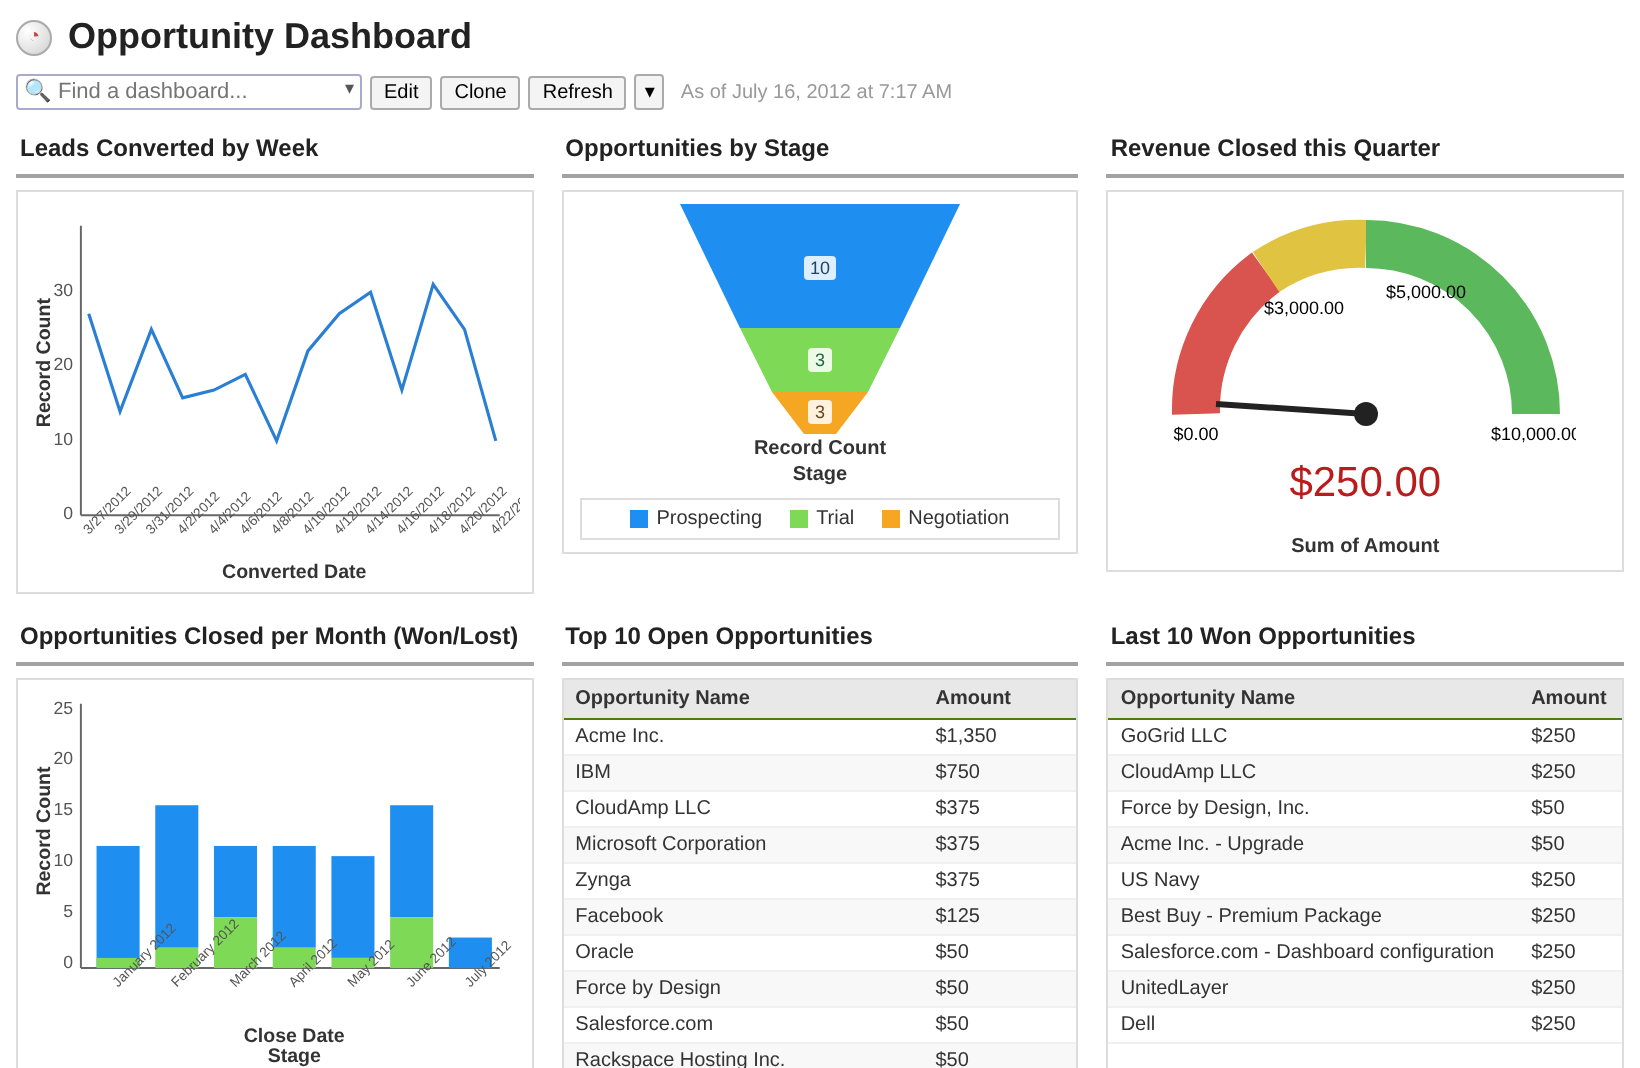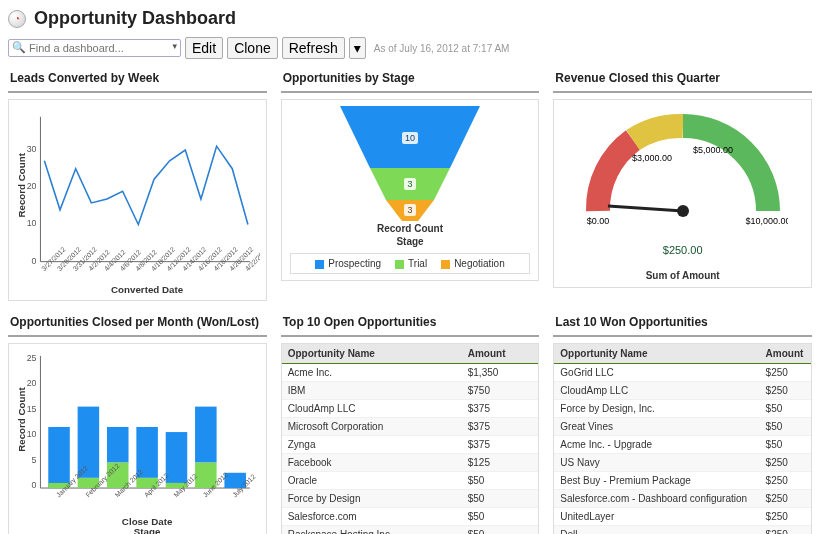--- a/index.html
+++ b/index.html
@@ -5,37 +5,37 @@
 *{margin:0;padding:0;box-sizing:border-box}
 body{font-family:Arial,Helvetica,sans-serif;font-size:11px;color:#333;background:#fff;padding:8px}
 .header{display:flex;align-items:center;gap:8px;margin-bottom:8px}
 .header .icon-circle{width:18px;height:18px;border-radius:50%;background:radial-gradient(circle at 30% 30%,#fff,#d0d0d0);border:1px solid #aaa;display:inline-flex;align-items:center;justify-content:center;font-size:10px;color:#c44}
 .header h1{font-size:18px;font-weight:bold;color:#222}
 .toolbar{display:flex;align-items:center;gap:4px;margin-bottom:12px}
 .search{position:relative}
 .search input{width:173px;padding:2px 18px 2px 20px;border:1px solid #aac;border-radius:2px;font-size:11px;color:#888}
 .search .mag{position:absolute;left:4px;top:2px;color:#888;font-size:11px}
 .search .arrow{position:absolute;right:4px;top:2px;color:#555;font-size:9px;cursor:pointer}
-.btn{padding:2px 6px;border:1px solid #aaa;border-radius:2px;background:#f4f4f4;font-size:14px;cursor:pointer}
+.btn{padding:2px 6px;border:1px solid #aaa;border-radius:2px;background:#f4f4f4;font-size:10px;cursor:pointer}
 .timestamp{color:#999;font-size:10px;margin-left:4px}
 .grid{display:grid;grid-template-columns:repeat(3,1fr);gap:14px}
 .panel{border:1px solid #ddd;background:#fff}
 .panel-title{font-size:12px;font-weight:bold;color:#222;padding:0 2px 6px;border-bottom:2px solid #a3a3a3;margin-bottom:6px}
 .panel-body{padding:6px;height:200px;position:relative}
 .panel-body.tblbody{padding:0;height:auto;min-height:200px}
 .axis-label{font-size:9px;fill:#555}
 .axis-title{font-size:10px;font-weight:bold;fill:#333;text-anchor:middle}
 table{width:100%;border-collapse:collapse}
 th{background:#e8e8e8;color:#333;font-size:10px;font-weight:bold;text-align:left;padding:4px 6px;border-bottom:1px solid #4d7c0f}
 th.amt{text-align:left}
 td{padding:3px 6px;font-size:10px;border-bottom:1px solid #f0f0f0}
 td.amt{text-align:left}
 tr:nth-child(even) td{background:#f8f8f8}
 .gauge-wrap{display:flex;flex-direction:column;align-items:center;justify-content:center;height:100%}
-.gauge-val{font-size:11px;color:#14532d;margin-top:18px}
+.gauge-val{font-size:21px;color:#b91c1c;margin-top:8px}
 .gauge-sub{font-size:10px;font-weight:bold;color:#333;margin-top:14px}
 .funnel-wrap{display:flex;flex-direction:column;align-items:center;height:100%}
 .funnel-legend{border:1px solid #ddd;padding:4px 24px;display:flex;gap:14px;font-size:10px;margin-top:6px}
 .funnel-legend .sw{width:9px;height:9px;display:inline-block;margin-right:4px;vertical-align:middle}
 .stage-lbl{font-size:10px;font-weight:bold;margin-top:2px}
 </style>
 </head>
 <body>
 
 <div class="header">
@@ -265,24 +265,20 @@
               </tr>
               <tr>
                 <td>CloudAmp LLC</td>
                 <td class="amt">$250</td>
               </tr>
               <tr>
                 <td>Force by Design, Inc.</td>
                 <td class="amt">$50</td>
               </tr>
               <tr>
-                <td>Great Vines</td>
-                <td class="amt">$50</td>
-              </tr>
-              <tr>
                 <td>Acme Inc. - Upgrade</td>
                 <td class="amt">$50</td>
               </tr>
               <tr>
                 <td>US Navy</td>
                 <td class="amt">$250</td>
               </tr>
               <tr>
                 <td>Best Buy - Premium Package</td>
                 <td class="amt">$250</td>

